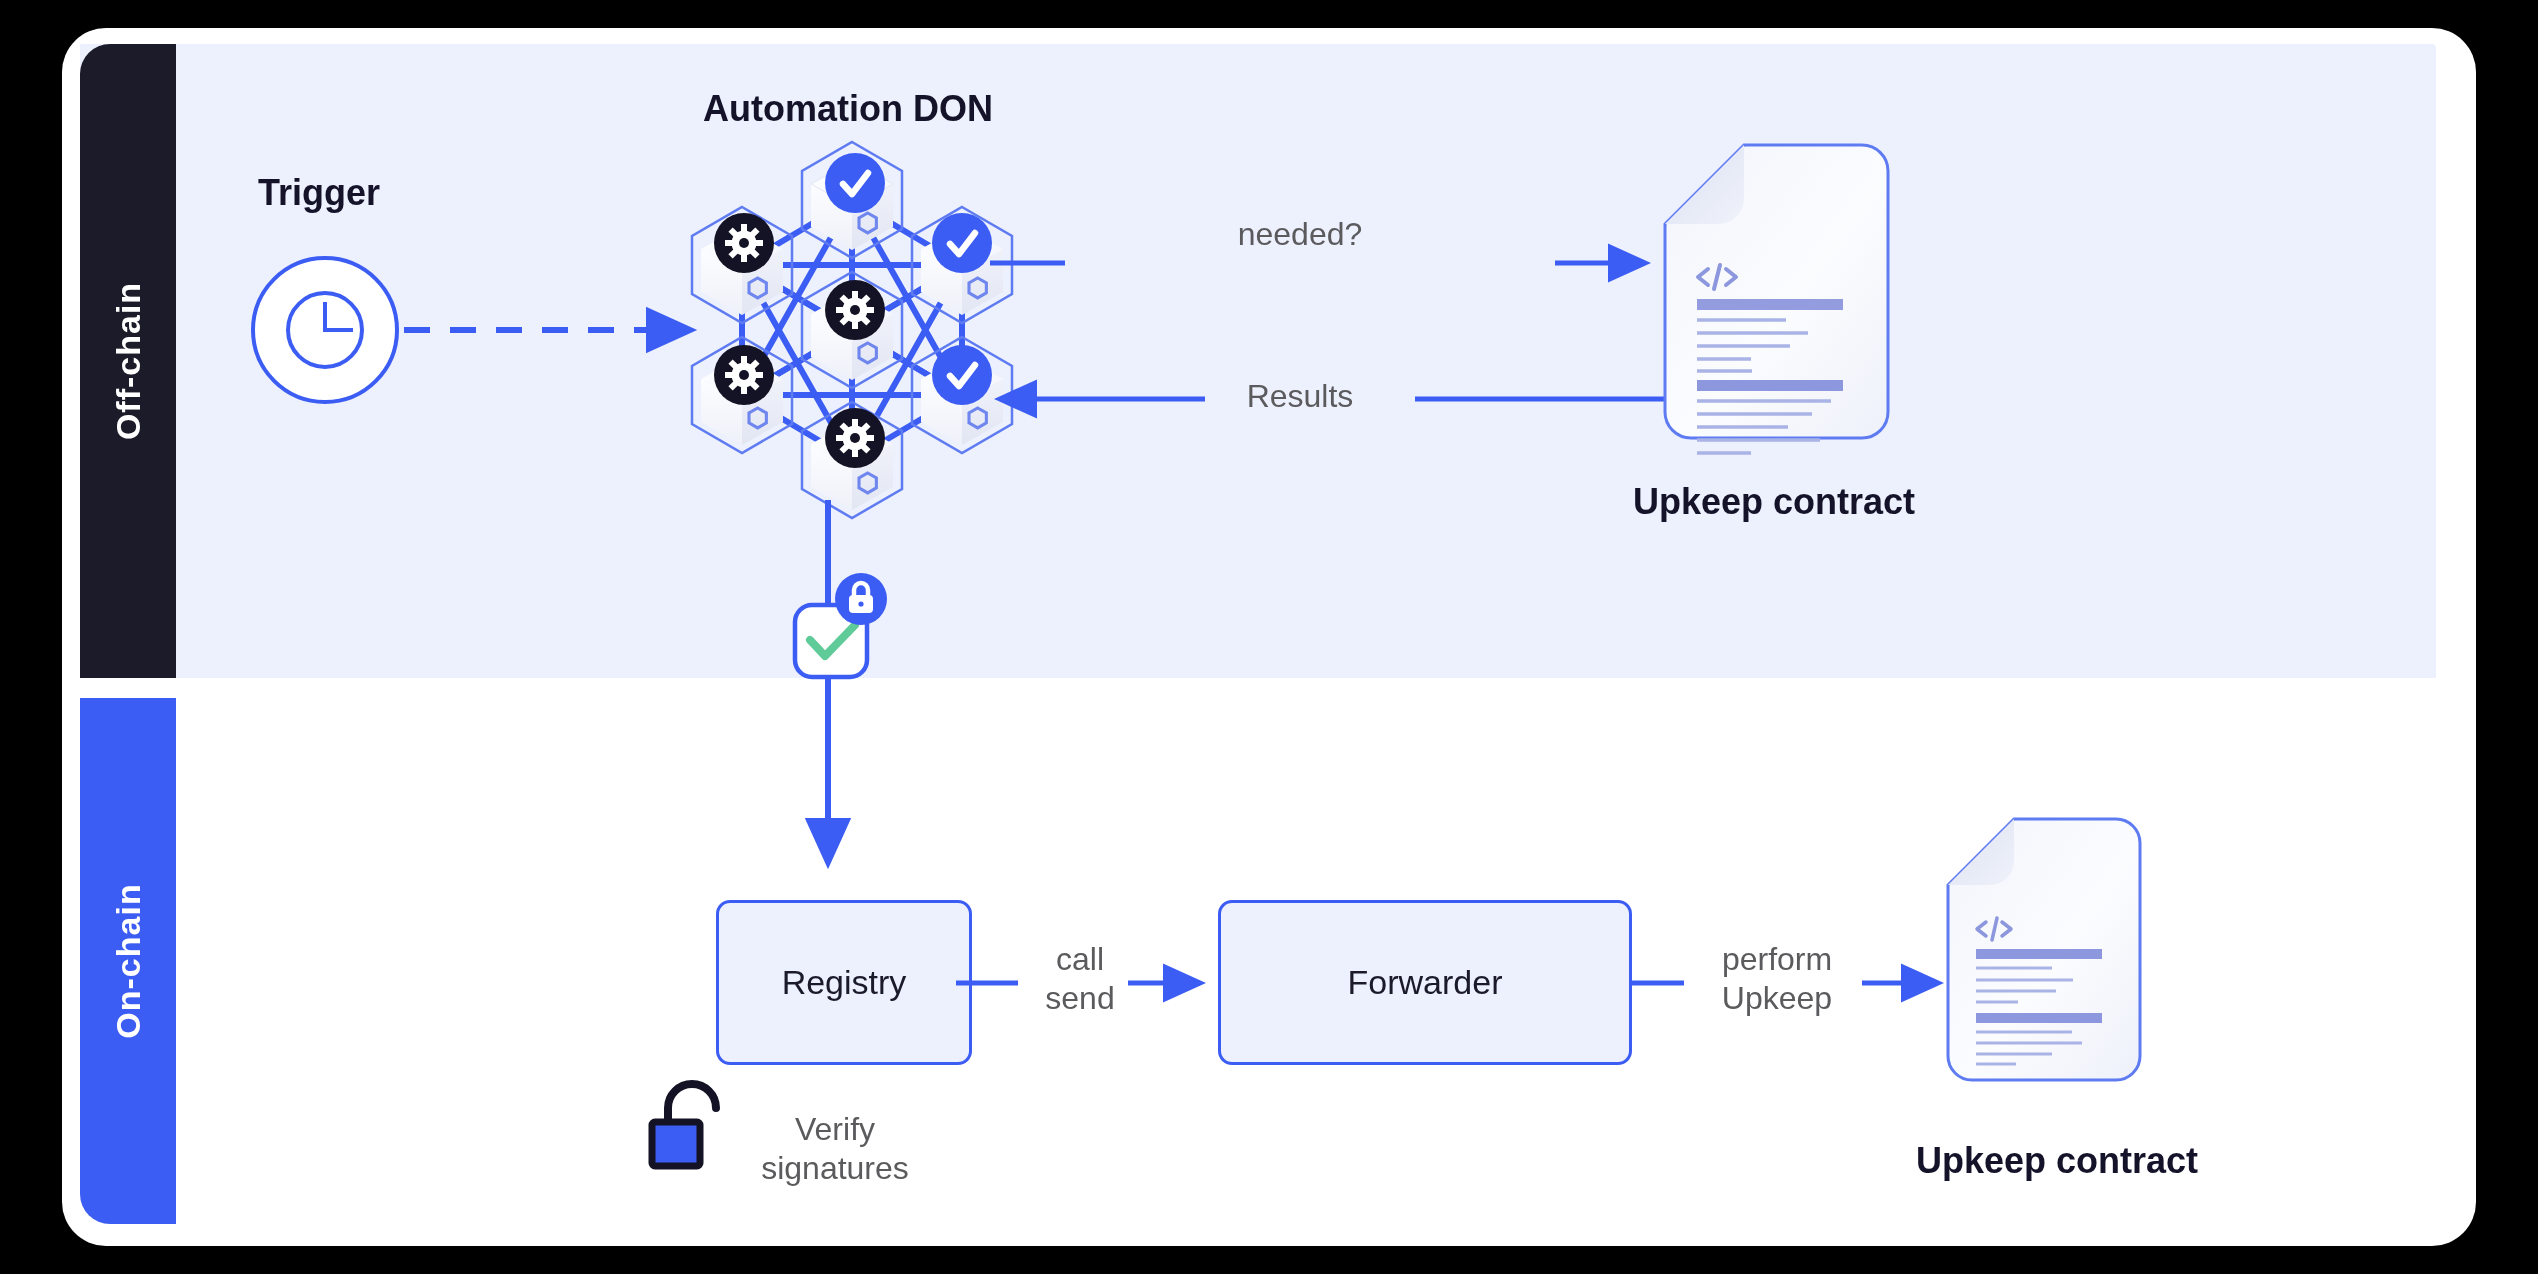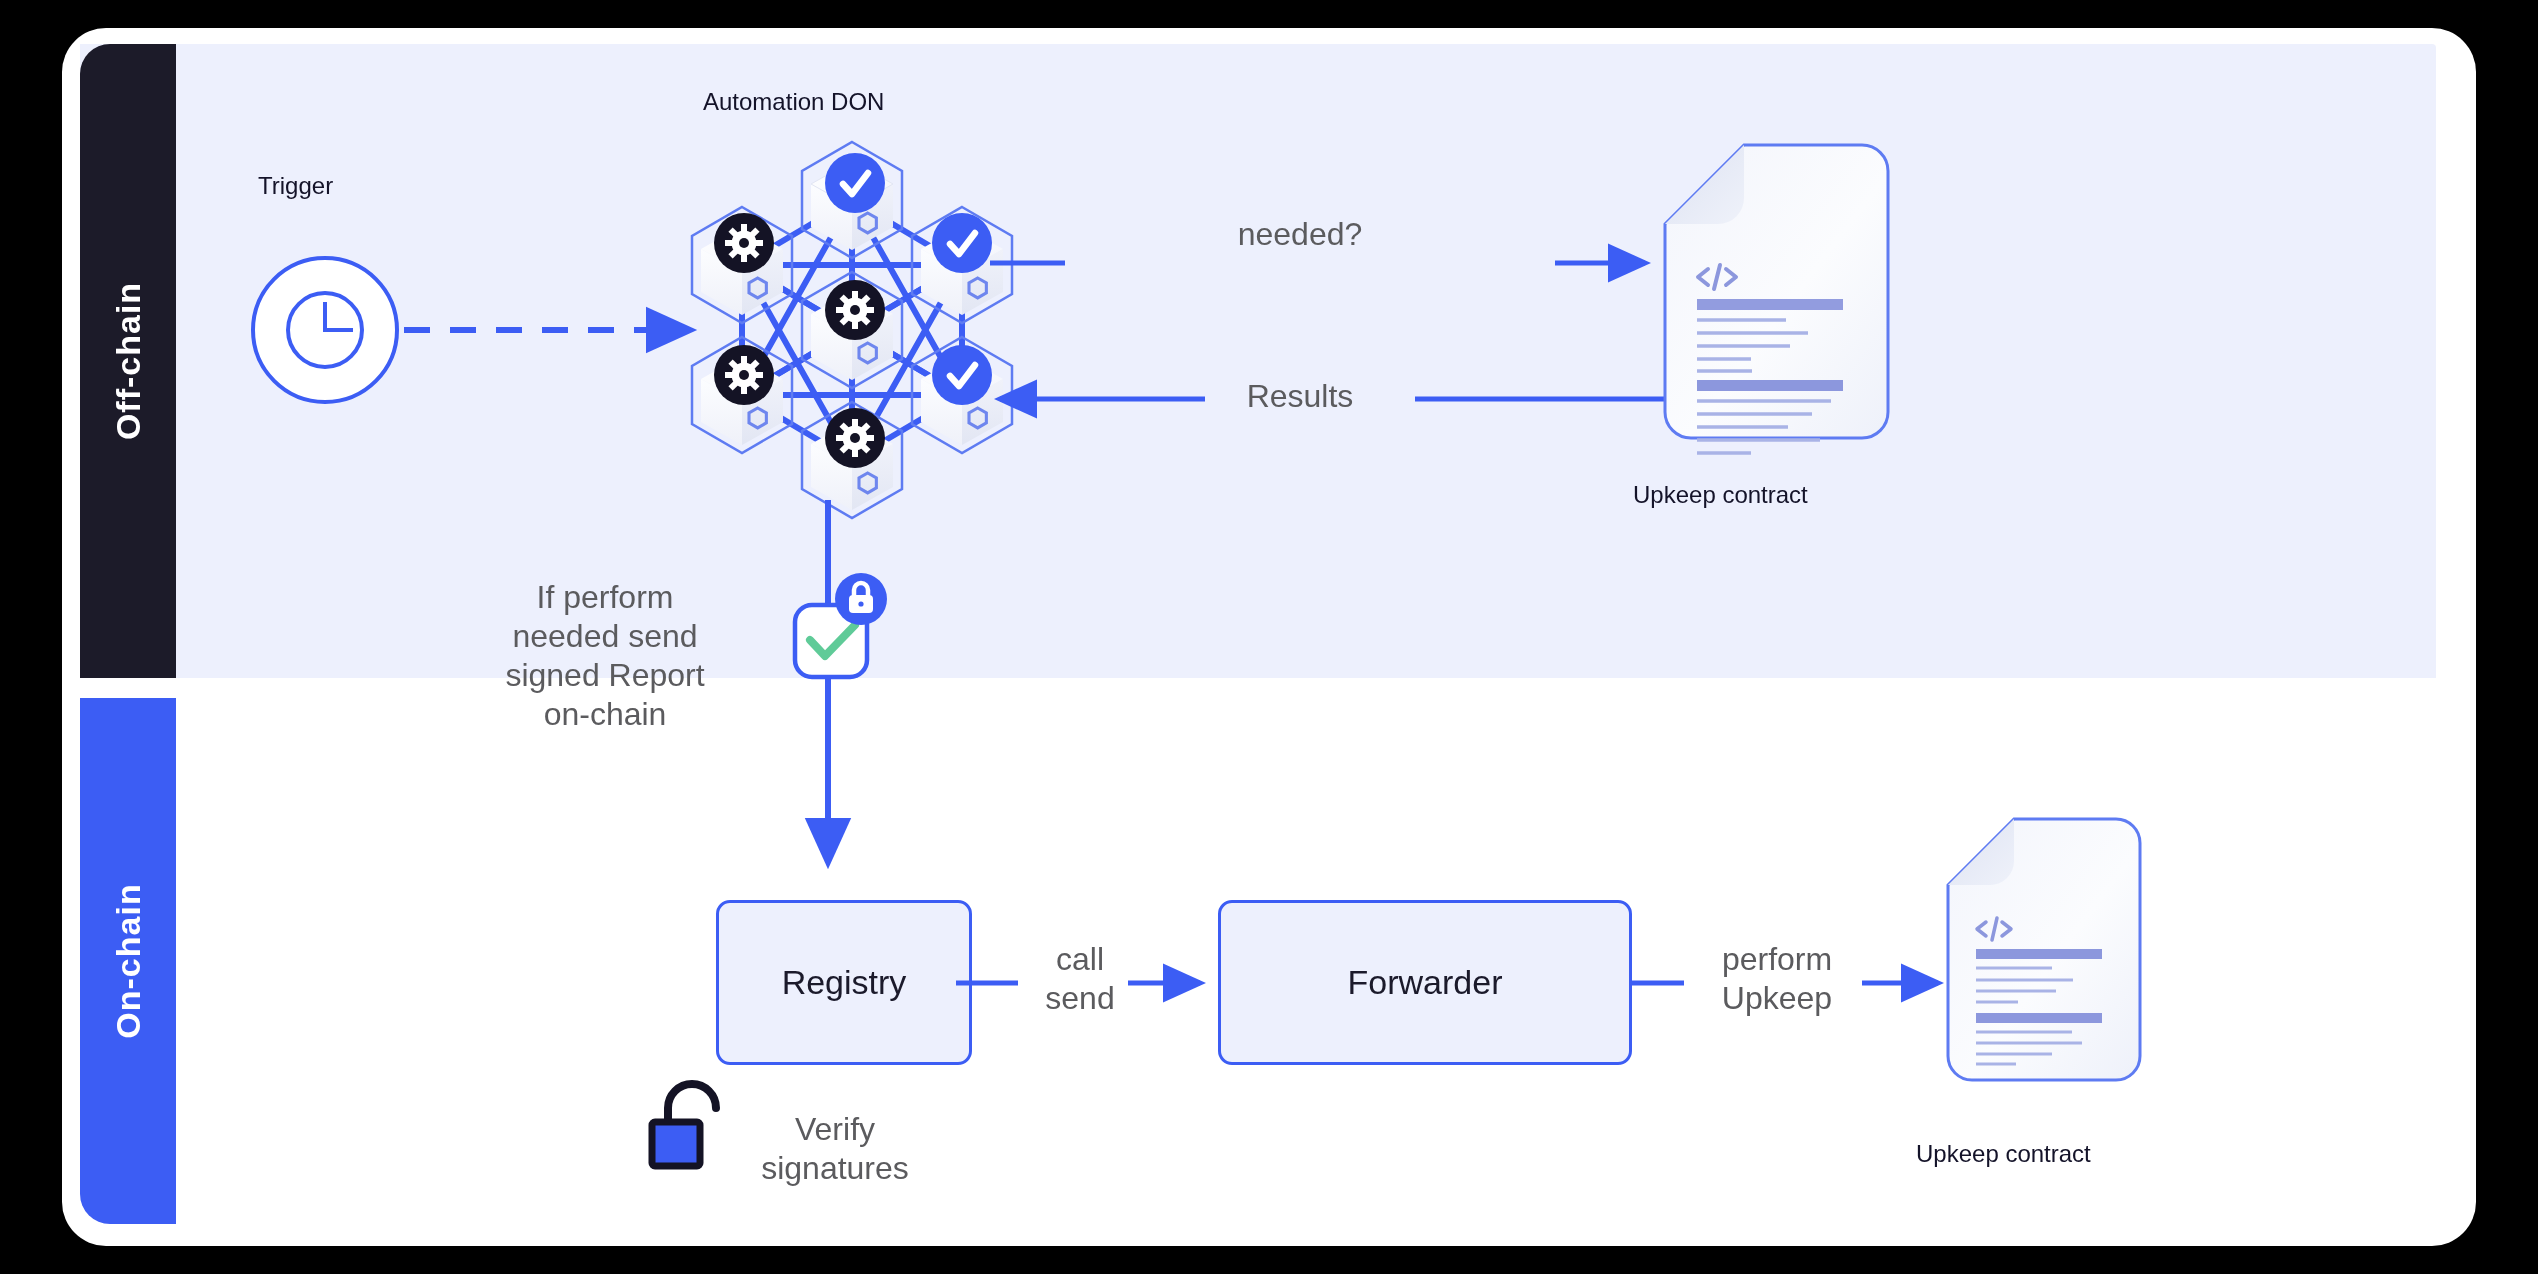--- a/index.html
+++ b/index.html
@@ -52,22 +52,22 @@
     color: #FFFFFF;
     font-size: 34px;
     font-weight: bold;
     letter-spacing: 1px;
     white-space: nowrap;
   }
   
   .abs { position: absolute; }
   .title-bold {
     color: #141329;
-    font-size: 24px;
-    font-weight: normal;
+    font-size: 36px;
+    font-weight: bold;
     white-space: nowrap;
   }
   .label-gray {
     color: #5B5B5E;
     font-size: 32px;
     line-height: 1.22;
     text-align: center;
   }
   .box-label {
     color: #1B1A2B;
@@ -110,26 +110,20 @@
   <div class="abs label-gray" style="left:1080px; top:215px; width:440px;">
     <div>needed?</div>
   </div>
 
   <div class="abs label-gray" style="left:1180px; top:377px; width:240px;">
     <div>Results</div>
   </div>
 
   <div class="abs title-bold" style="left:1633px; top:481px;">Upkeep contract</div>
 
-  <div class="abs label-gray" style="left:480px; top:578px; width:250px;">
-    <div>If perform</div>
-    <div>needed send</div>
-    <div>signed Report</div>
-    <div>on-chain</div>
-  </div>
 
   <div class="rbox" style="left:700px; top:900px; width:256px; height:165px;margin-left:16px;">
     <span class="box-label">Registry</span>
   </div>
 
   <div class="rbox" style="left:1218px; top:900px; width:414px; height:165px;">
     <span class="box-label">Forwarder</span>
   </div>
 
   <div class="abs label-gray" style="left:1000px; top:940px; width:160px;">

